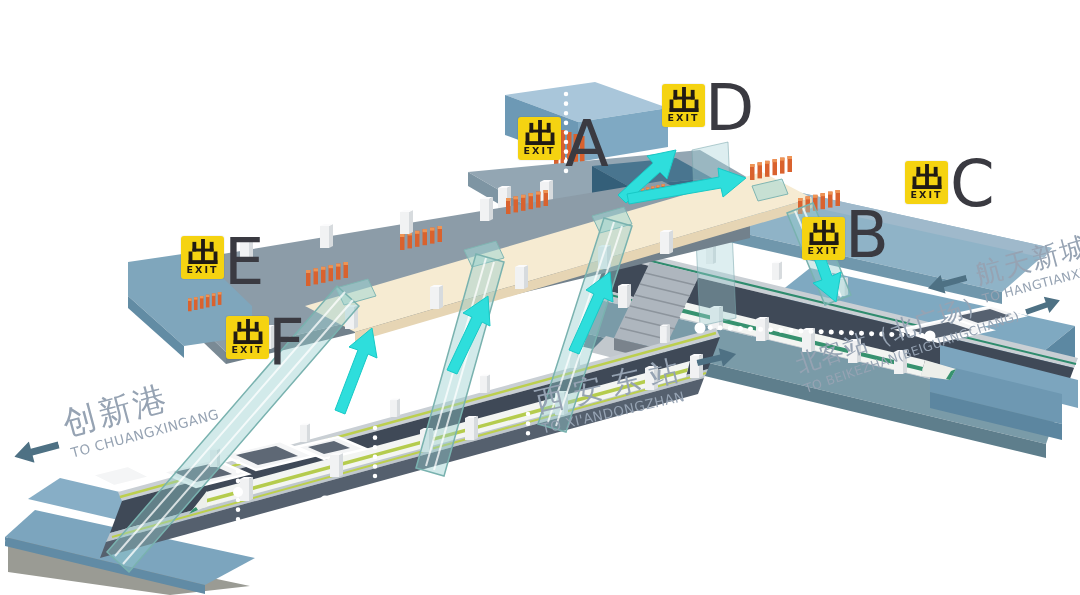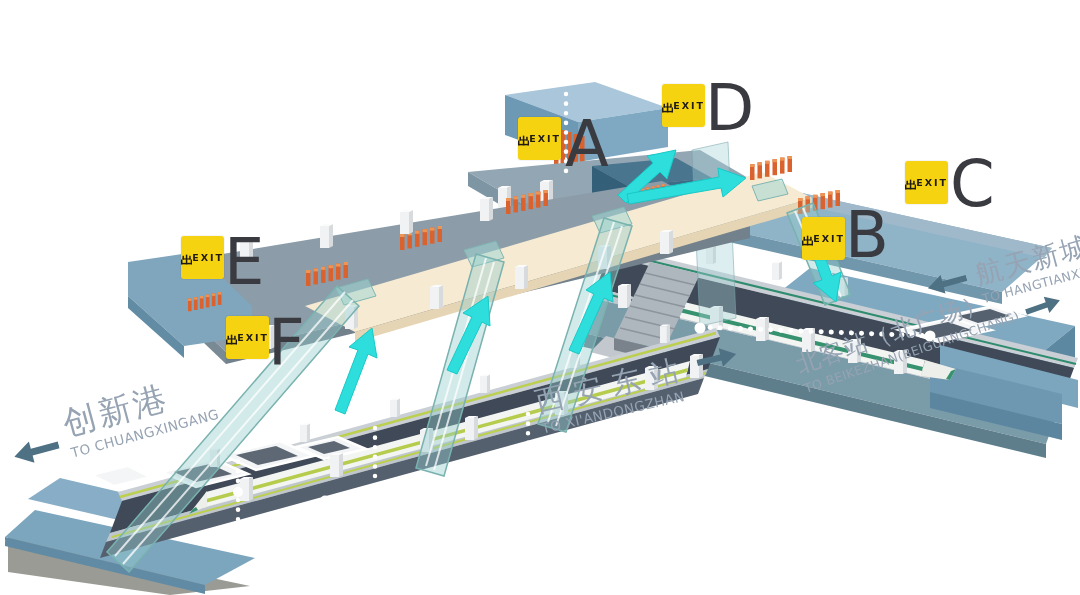--- a/index.html
+++ b/index.html
@@ -1,21 +1,21 @@
 <!DOCTYPE html>
 <html><head>
 <meta charset="utf-8">
 <style>
   html,body{margin:0;padding:0;background:#fff;}
   .stage{position:relative;width:1080px;height:595px;background:#ffffff;overflow:hidden;
          font-family:"DejaVu Sans","Liberation Sans",sans-serif;}
   .scene{position:absolute;left:0;top:0;}
   
   .exit-badge{position:absolute;width:43px;height:43px;background:#F5D311;border-radius:3px;
-              display:flex;flex-direction:row;align-items:center;justify-content:flex-start;
+              display:flex;flex-direction:column;align-items:center;justify-content:flex-start;
               box-shadow:0 0 0 1px rgba(0,0,0,0.04);}
   .exit-badge .exit-word{font-size:9.5px;font-weight:bold;letter-spacing:2px;color:#211B14;
               line-height:1;margin-top:1px;}
   .exit-letter{position:absolute;font-size:64px;line-height:1;color:#3A3A41;font-weight:400;}
   
   .dest{position:absolute;display:flex;gap:10px;color:#96A3B3;white-space:nowrap;}
   .dest .zh{font-size:33px;letter-spacing:3px;line-height:1.15;}
   .dest .en{font-size:13.5px;letter-spacing:0.4px;margin-top:2px;}
   .dest .arr{flex:0 0 auto;}
   .dest-col{display:flex;flex-direction:column;}

